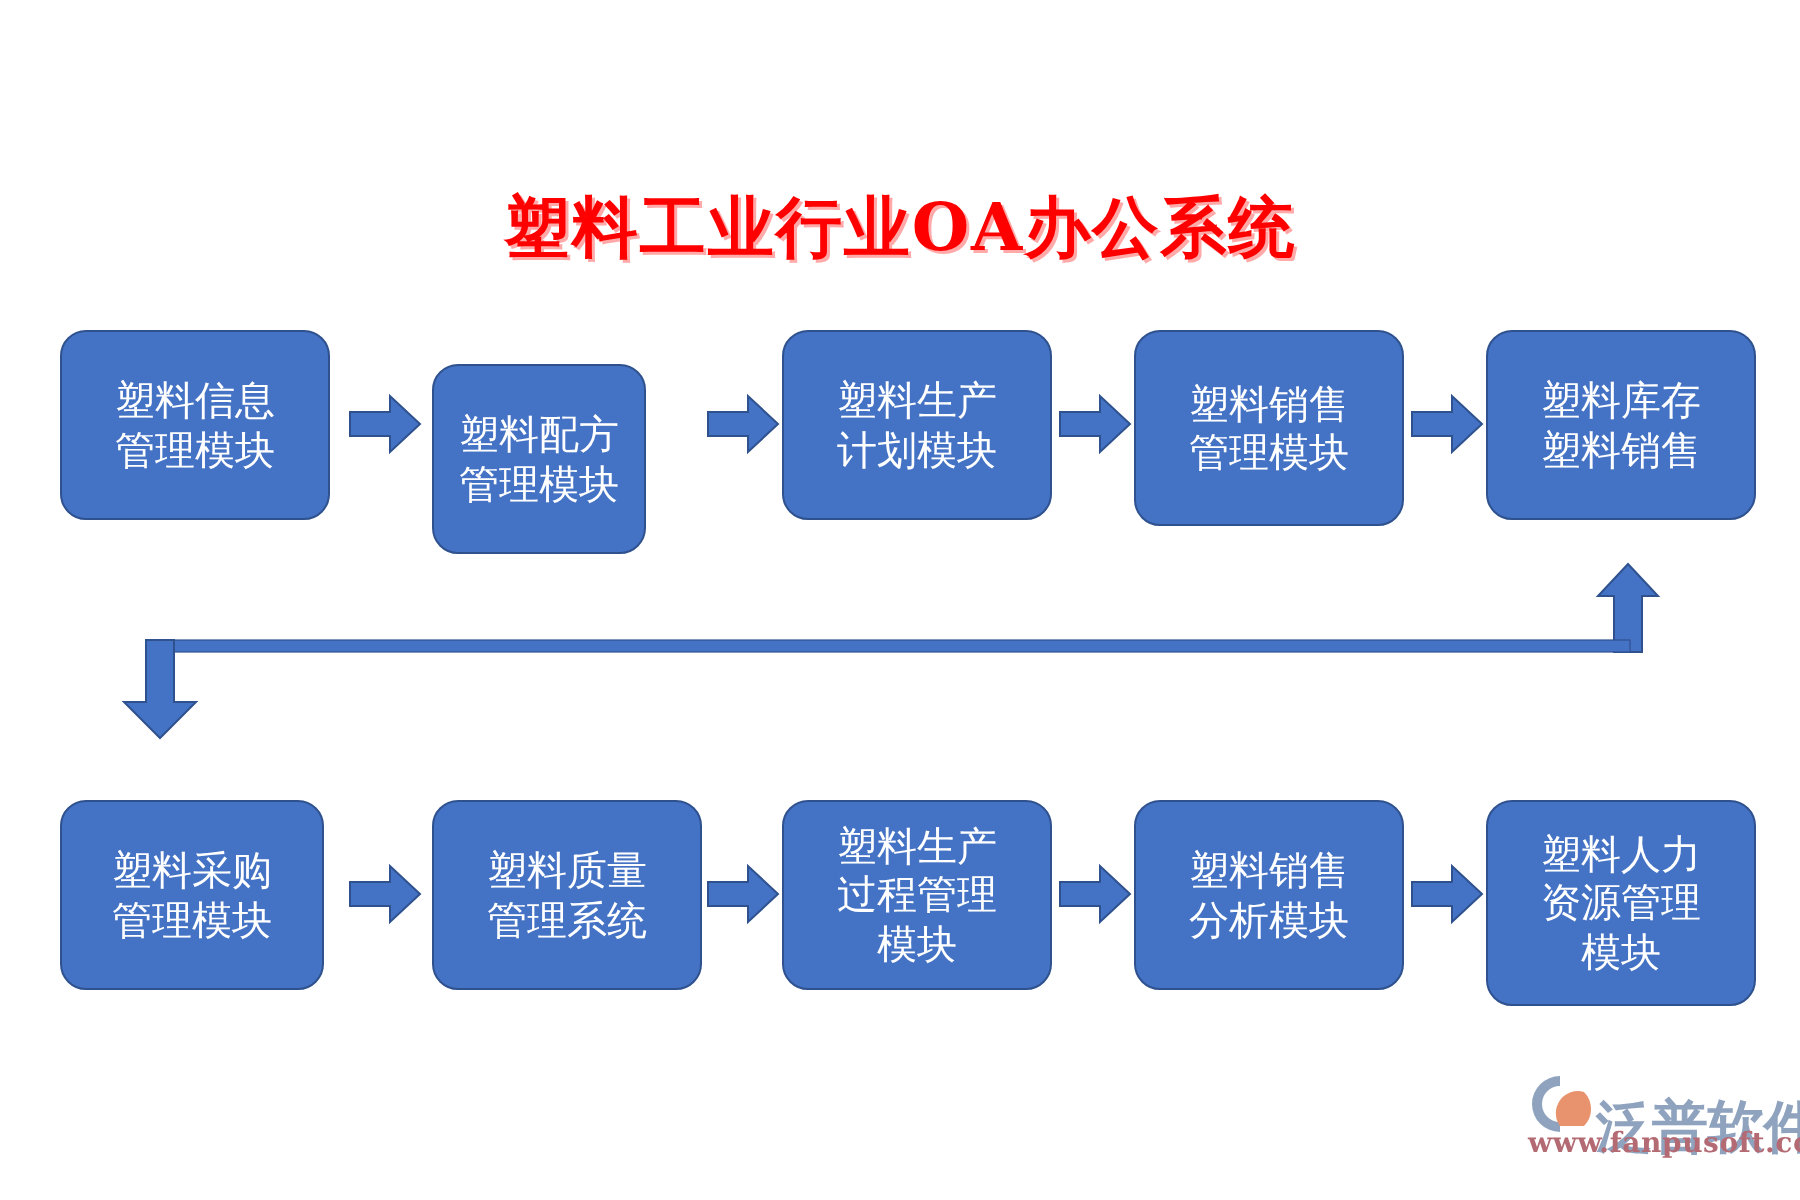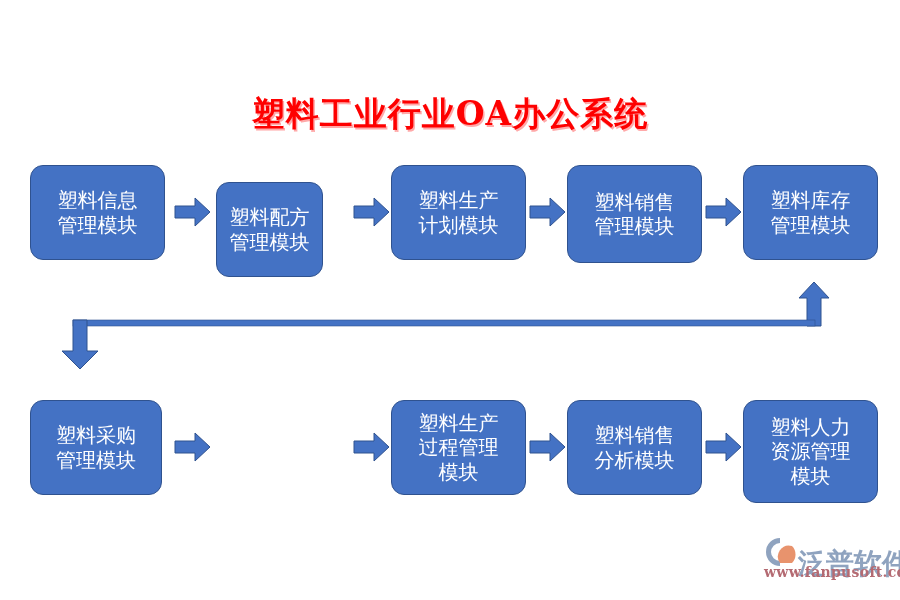--- a/index.html
+++ b/index.html
@@ -149,21 +149,21 @@
 计划模块</span>
   </div>
 
   <div class="node" style="left:567px; top:165px; width:135px; height:98px;">
     <span class="label">塑料销售
 管理模块</span>
   </div>
 
   <div class="node" style="left:743px; top:165px; width:135px; height:95px;">
     <span class="label">塑料库存
-管理模块</span>
+塑料销售</span>
   </div>
 
   <div class="arrow-right" style="left:175px; top:197px;">
     <svg viewBox="0 0 36 30" preserveAspectRatio="none">
       <polygon points="0,9 20,9 20,1 35,15 20,29 20,21 0,21" fill="#4472c4" stroke="#2f528f" stroke-width="1"></polygon>
     </svg>
   </div>
   <div class="arrow-right" style="left:354px; top:197px;">
     <svg viewBox="0 0 36 30" preserveAspectRatio="none">
       <polygon points="0,9 20,9 20,1 35,15 20,29 20,21 0,21" fill="#4472c4" stroke="#2f528f" stroke-width="1"></polygon>
@@ -196,20 +196,24 @@
     <svg viewBox="0 0 38 50" preserveAspectRatio="none">
       <polygon points="12,0 26,0 26,31 37,31 19,49 1,31 12,31" fill="#4472c4" stroke="#2f528f" stroke-width="1"></polygon>
     </svg>
   </div>
 
   <div class="node" style="left:30px; top:400px; width:132px; height:95px;">
     <span class="label">塑料采购
 管理模块</span>
   </div>
 
+  <div class="node" style="left:216px; top:400px; width:135px; height:95px;">
+    <span class="label">塑料质量
+管理系统</span>
+  </div>
 
   <div class="node" style="left:391px; top:400px; width:135px; height:95px;">
     <span class="label">塑料生产
 过程管理
 模块</span>
   </div>
 
   <div class="node" style="left:567px; top:400px; width:135px; height:95px;">
     <span class="label">塑料销售
 分析模块</span>

